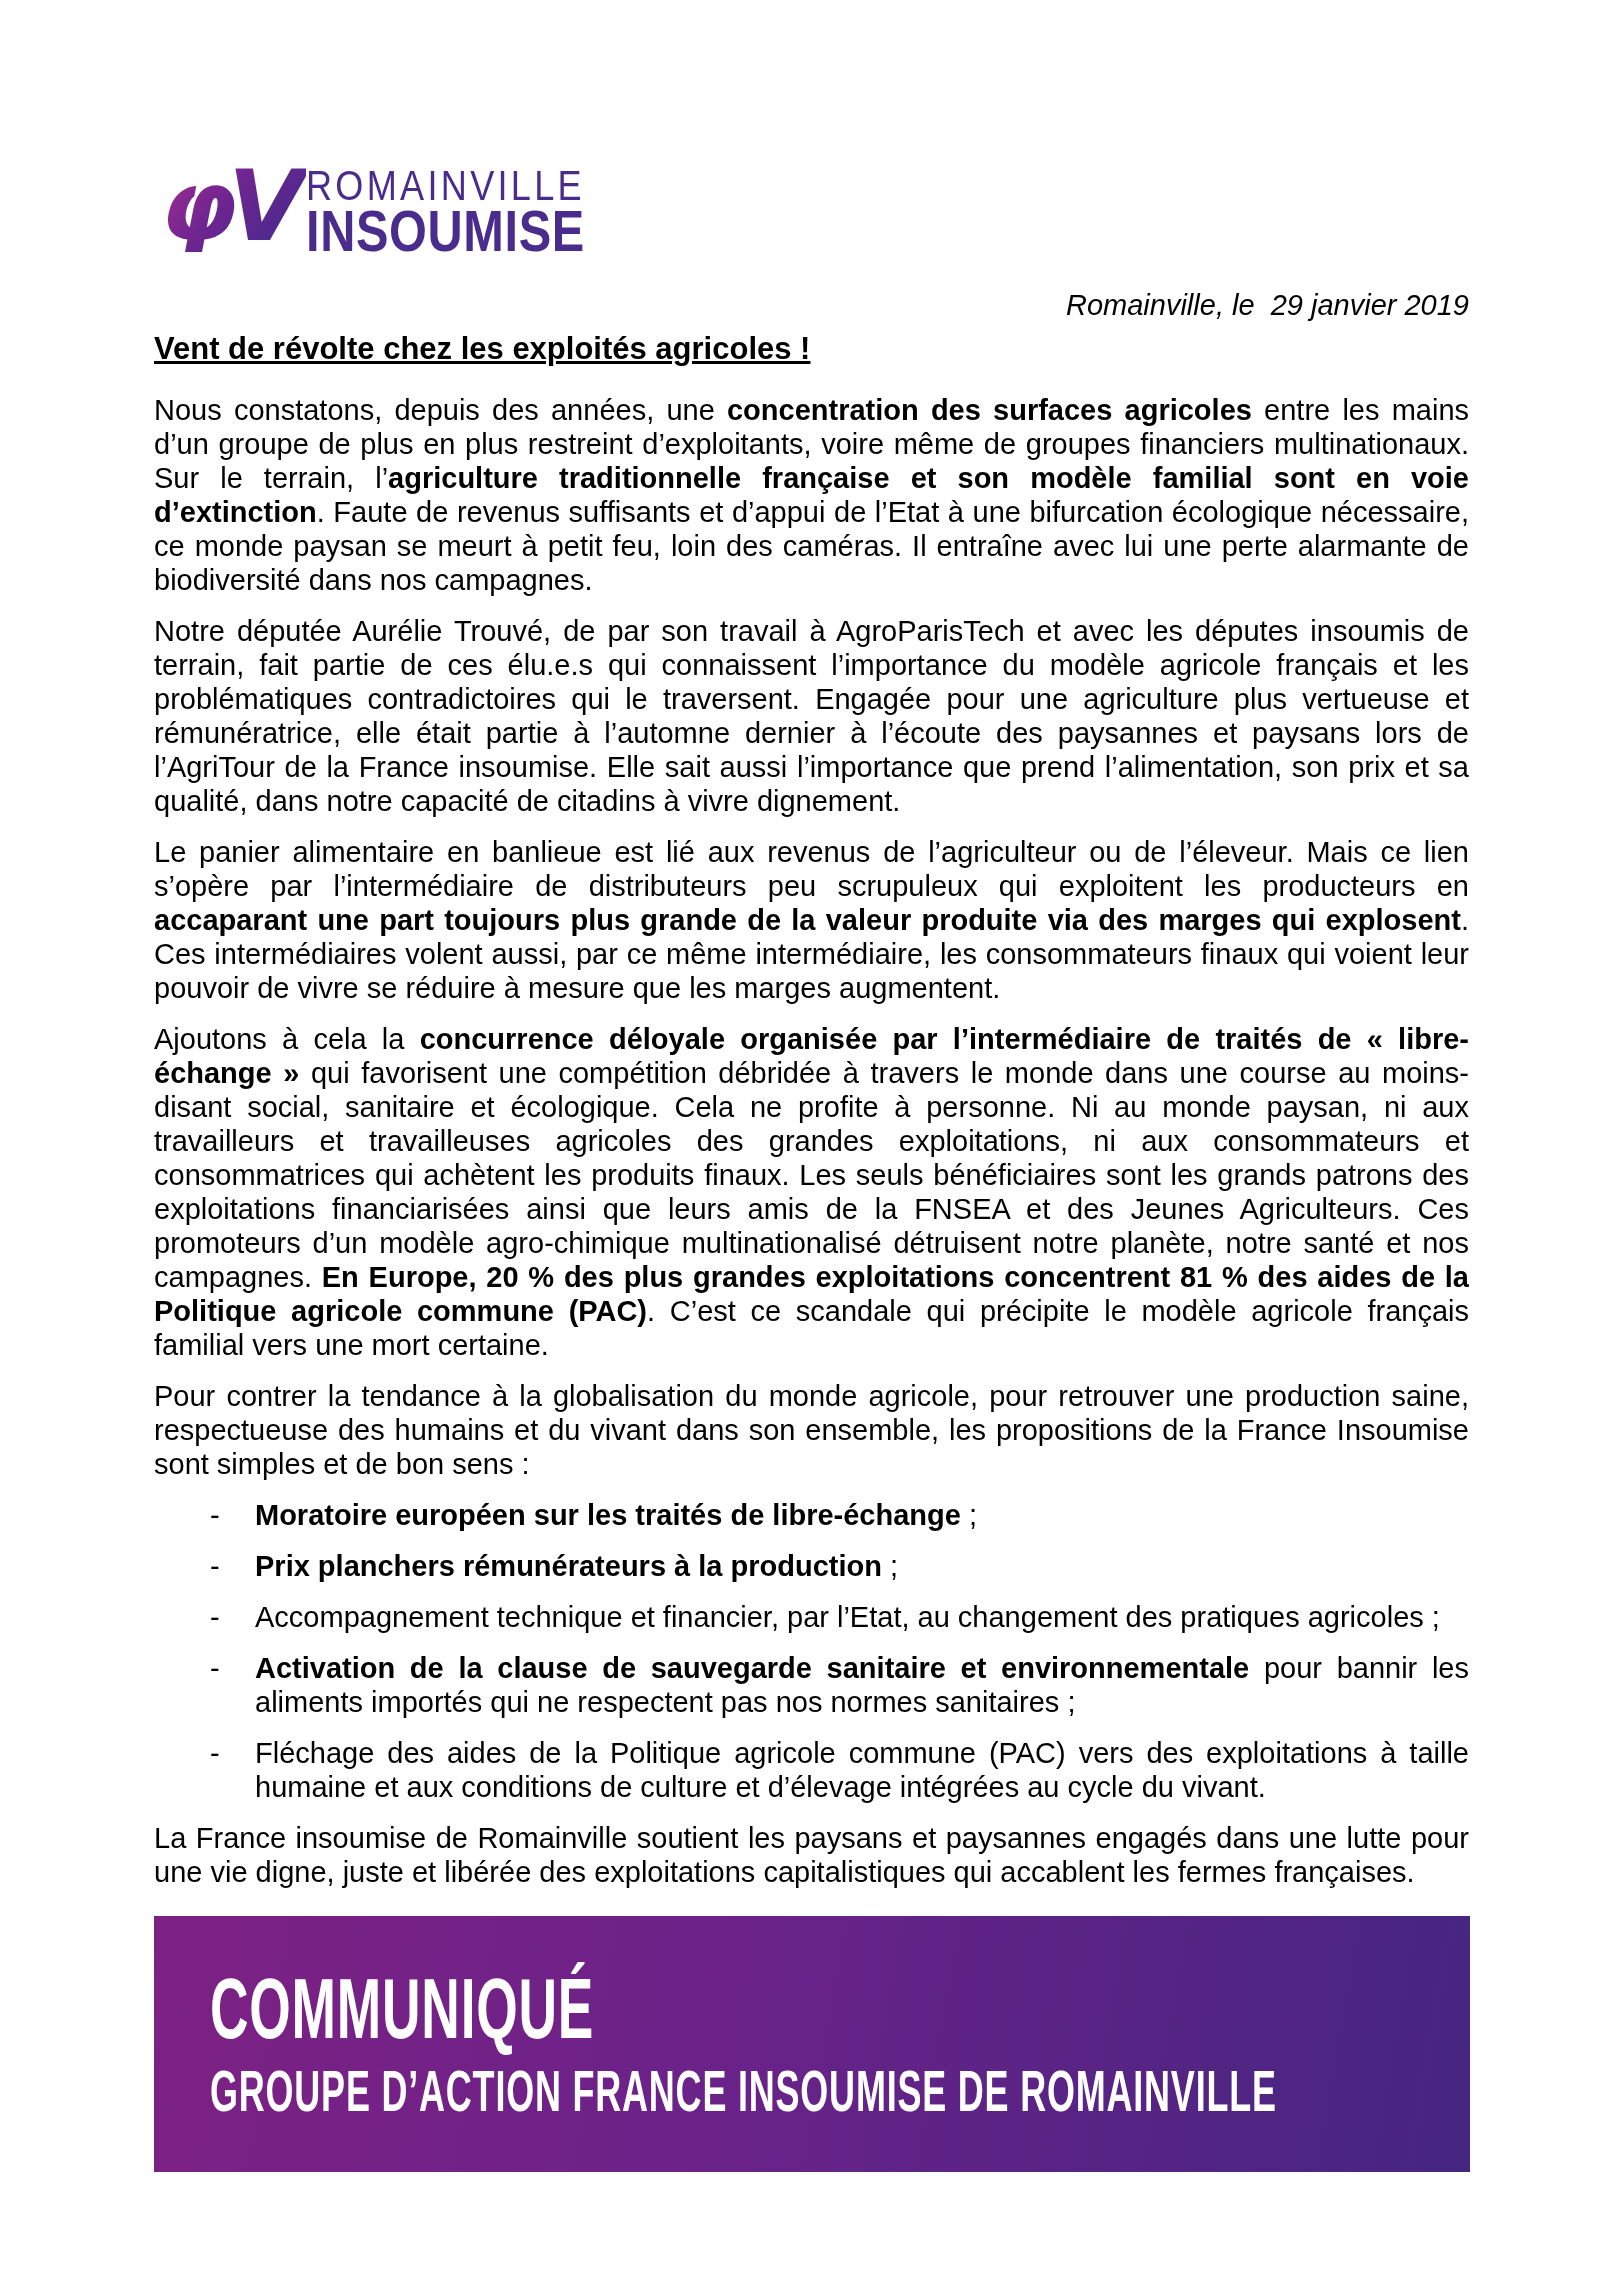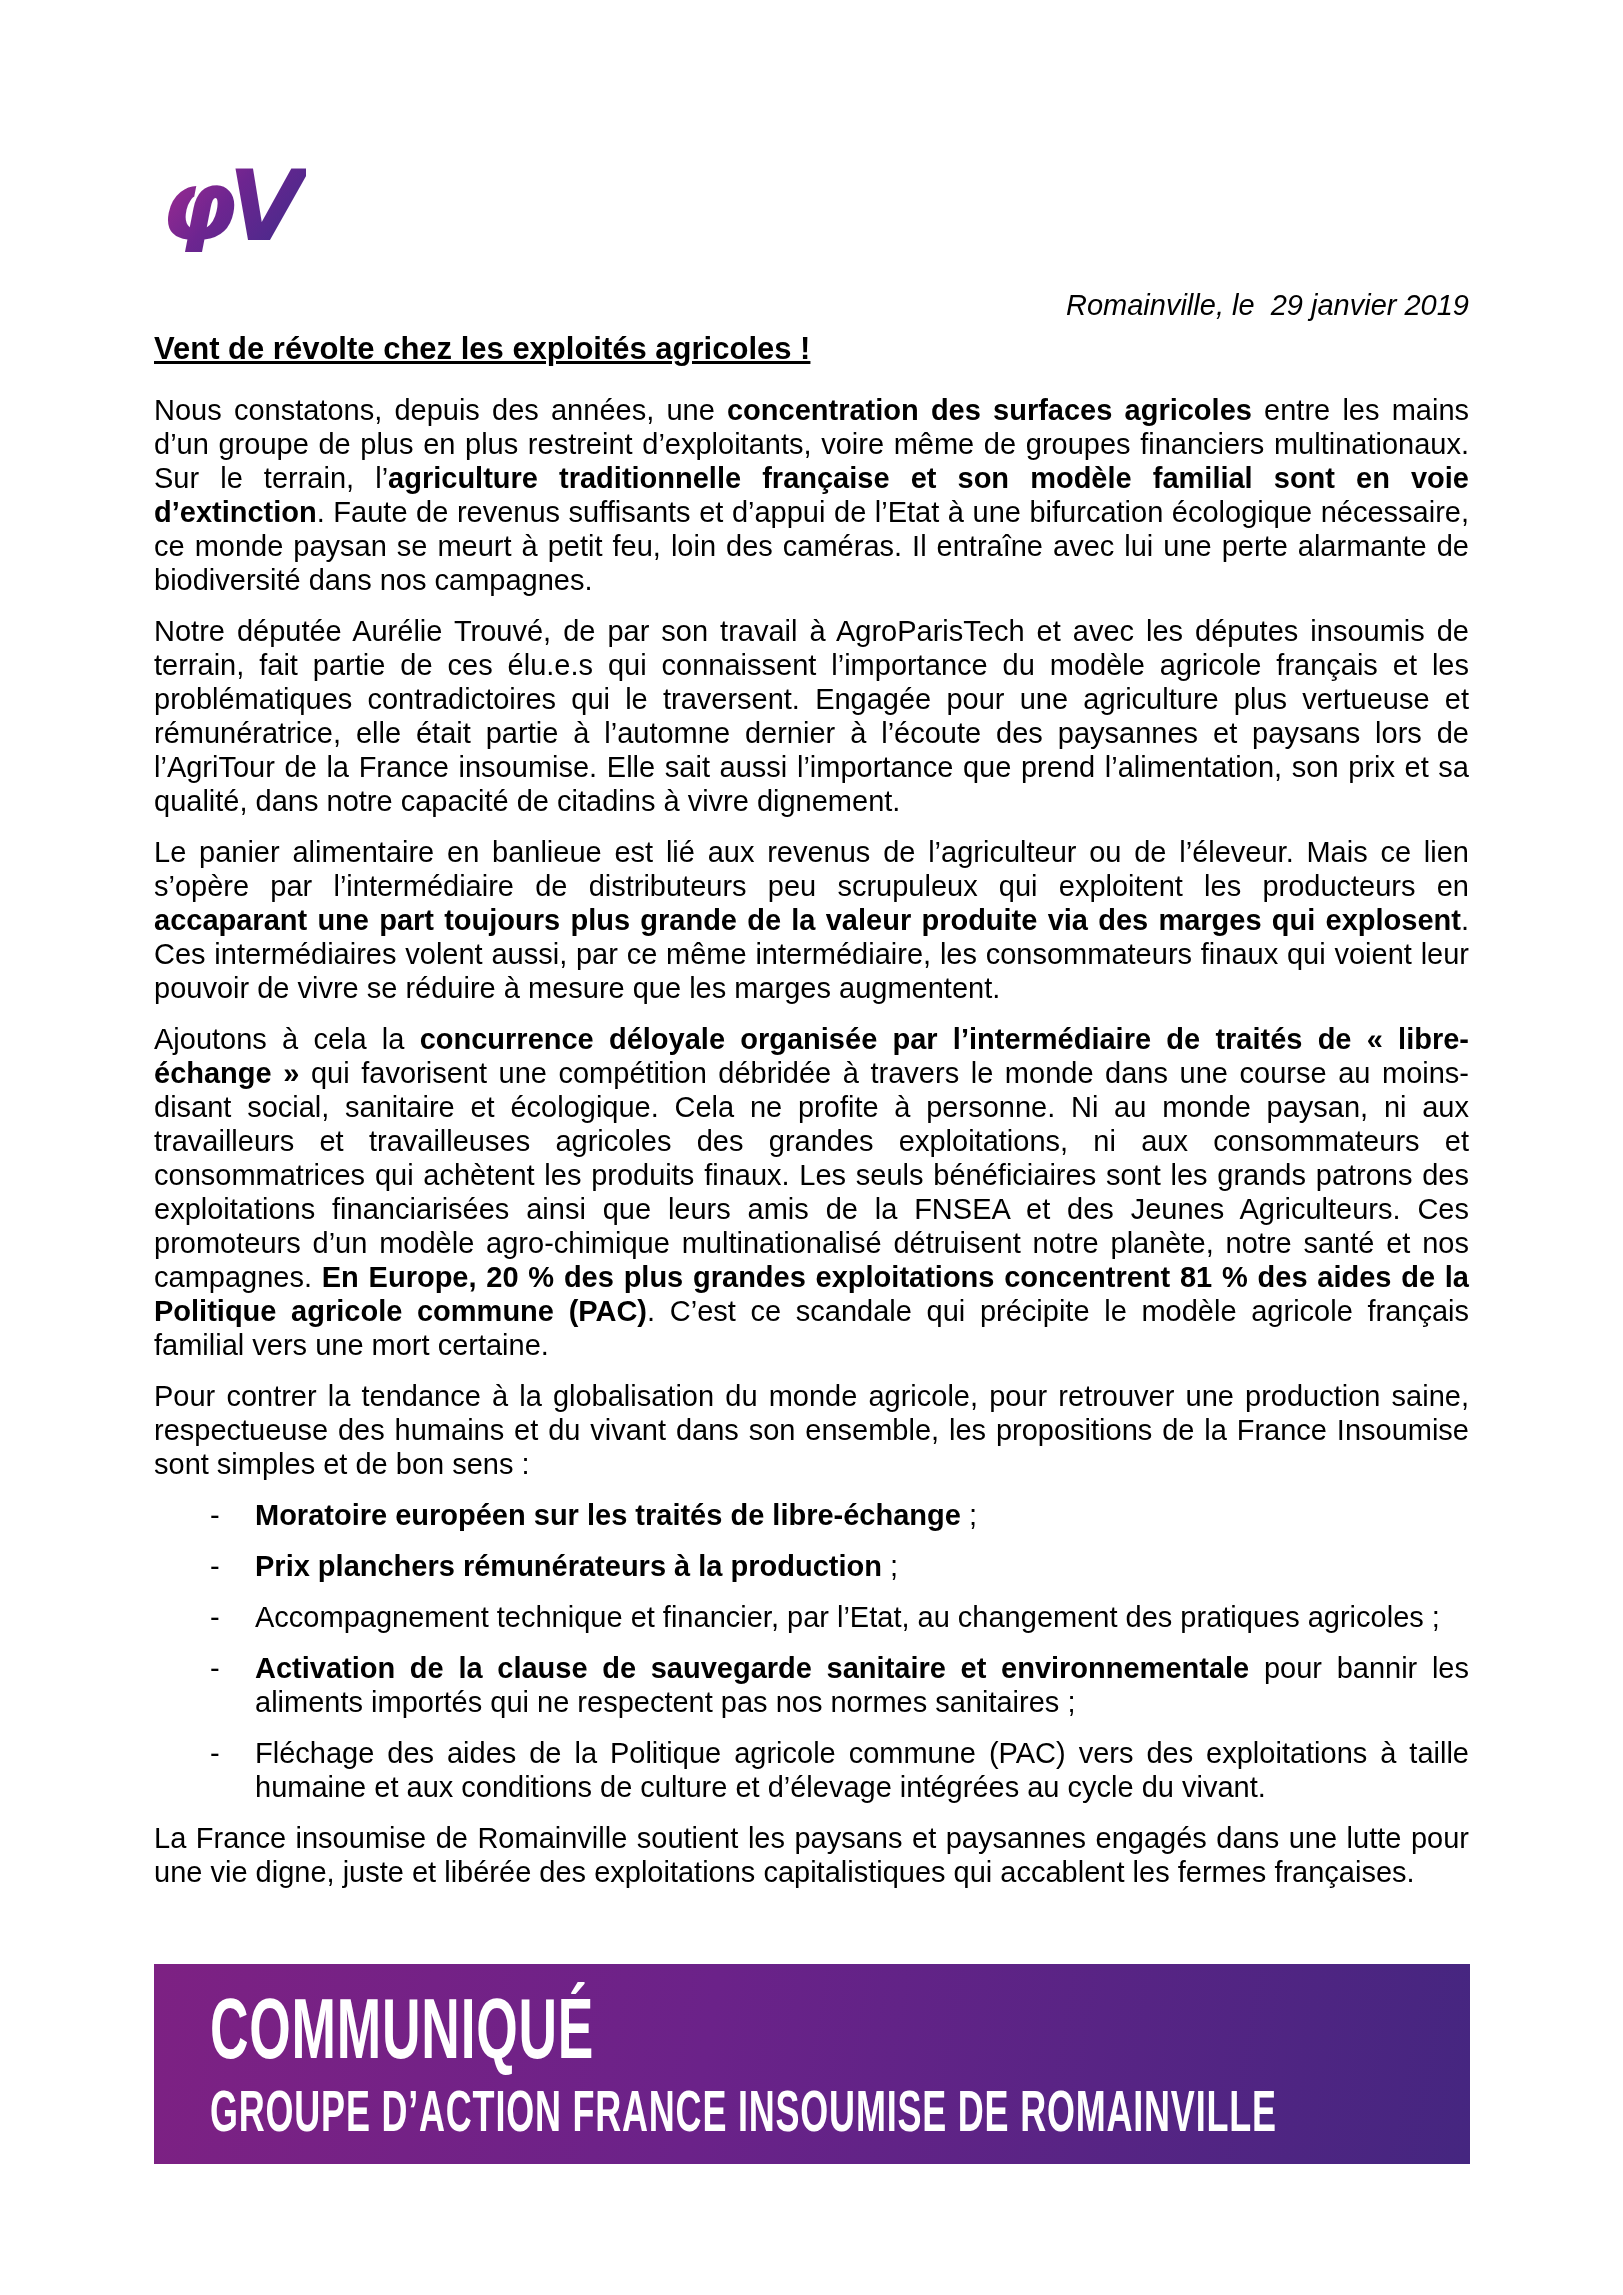--- a/index.html
+++ b/index.html
@@ -97,23 +97,23 @@
   .bullet .marker{
     position:absolute;
     left:56px;
     top:0;
   }
   .bold{ font-weight:bold; }
   
   .banner{
     position:absolute;
     left:154px;
-    top:1964px;
+    top:1916px;
     width:1316px;
-    height:200px;
+    height:256px;
     background:linear-gradient(100deg,#7d2183 0%,#6b2289 42%,#452680 100%);
     color:#ffffff;
     padding-left:56px;
     box-sizing:border-box;
     display:flex;
     flex-direction:column;
     justify-content:center;
   }
   .banner-title{
     font-size:86px;
@@ -136,20 +136,24 @@
   }
 </style>
 </head>
 <body>
 
 <div class="page">
   <div class="content">
 
     <div class="logo-row">
       <div class="logo-mark">φV</div>
+      <div class="logo-text">
+        <div class="logo-line1">ROMAINVILLE</div>
+        <div class="logo-line2">INSOUMISE</div>
+      </div>
     </div>
 
     <div class="dateline">Romainville, le  29 janvier 2019</div>
 
     <h1 class="doc-title">Vent de révolte chez les exploités agricoles&nbsp;!</h1>
 
     <p class="para first"><span>Nous constatons, depuis des années, une </span><span class="bold">concentration des surfaces agricoles</span><span> entre les mains d’un groupe de plus en plus restreint d’exploitants, voire même de groupes financiers multinationaux. Sur le terrain, l’</span><span class="bold">agriculture traditionnelle française et son modèle familial sont en voie d’extinction</span><span>. Faute de revenus suffisants et d’appui de l’Etat à une bifurcation écologique nécessaire, ce monde paysan se meurt à petit feu, loin des caméras. Il entraîne avec lui une perte alarmante de biodiversité dans nos campagnes.</span></p>
     <p class="para"><span>Notre députée Aurélie Trouvé, de par son travail à AgroParisTech et avec les députes insoumis de terrain, fait partie de ces élu.e.s qui connaissent l’importance du modèle agricole français et les problématiques contradictoires qui le traversent. Engagée pour une agriculture plus vertueuse et rémunératrice, elle était partie à l’automne dernier à l’écoute des paysannes et paysans lors de l’AgriTour de la France insoumise. Elle sait aussi l’importance que prend l’alimentation, son prix et sa qualité, dans notre capacité de citadins à vivre dignement.</span></p>
     <p class="para"><span>Le panier alimentaire en banlieue est lié aux revenus de l’agriculteur ou de l’éleveur. Mais ce lien s’opère par l’intermédiaire de distributeurs peu scrupuleux qui exploitent les producteurs en </span><span class="bold">accaparant une part toujours plus grande de la valeur produite via des marges qui explosent</span><span>. Ces intermédiaires volent aussi, par ce même intermédiaire, les consommateurs finaux qui voient leur pouvoir de vivre se réduire à mesure que les marges augmentent.</span></p>
     <p class="para"><span>Ajoutons à cela la </span><span class="bold">concurrence déloyale organisée par l’intermédiaire de traités de «&nbsp;libre-échange&nbsp;»</span><span> qui favorisent une compétition débridée à travers le monde dans une course au moins-disant social, sanitaire et écologique. Cela ne profite à personne. Ni au monde paysan, ni aux travailleurs et travailleuses agricoles des grandes exploitations, ni aux consommateurs et consommatrices qui achètent les produits finaux. Les seuls bénéficiaires sont les grands patrons des exploitations financiarisées ainsi que leurs amis de la FNSEA et des Jeunes Agriculteurs. Ces promoteurs d’un modèle agro-chimique multinationalisé détruisent notre planète, notre santé et nos campagnes. </span><span class="bold">En Europe, 20&nbsp;% des plus grandes exploitations concentrent 81&nbsp;% des aides de la Politique agricole commune (PAC)</span><span>. C’est ce scandale qui précipite le modèle agricole français familial vers une mort certaine.</span></p>

